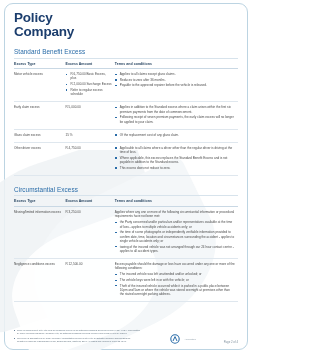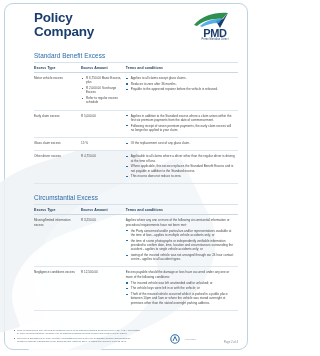--- a/index.html
+++ b/index.html
@@ -10,21 +10,20 @@
     background: #ffffff;
     font-family: "Liberation Sans", sans-serif;
   }
 
   .page {
     position: relative;
     width: 252px;
     height: 356px;
     background: #ffffff;
     overflow: hidden;
-    padding-left: 20px;
   }
 
   
   .page-frame {
     position: absolute;
     left: 4px;
     top: 3px;
     right: 4px;
     bottom: 6px;
     border: 0.7px solid #bcd4e2;
@@ -235,29 +234,20 @@
   </div>
 
   <div class="content">
 
     <div class="doc-header">
       <div class="doc-title">
         <span>Policy</span>
         <span class="l2">Company</span>
       </div>
 
-      <div class="logo">
-        <svg class="logo-mark" width="44" height="17" viewBox="0 0 44 17">
-          <path d="M2 13 C10 4, 22 0, 36 1 L30 7 C20 6, 11 9, 5 14 Z" fill="#2f8f4e"></path>
-          <path d="M36 1 L28 16 L24 9 L31 7 Z" fill="#1b3d6d"></path>
-          <path d="M8 14 C14 9, 22 6, 30 7 L27 11 C20 11, 14 13, 10 15 Z" fill="#3aa0e0" opacity="0.85"></path>
-        </svg>
-        <div class="logo-word">PMD</div>
-        <div class="logo-tag">Prime Meridian Direct</div>
-      </div>
     </div>
 
     <div class="section">
       <div class="section-title">Standard Benefit Excess</div>
 
       <table class="excess-table">
         <colgroup>
             <col class="c-type">
             <col class="c-amount">
             <col class="c-terms">

